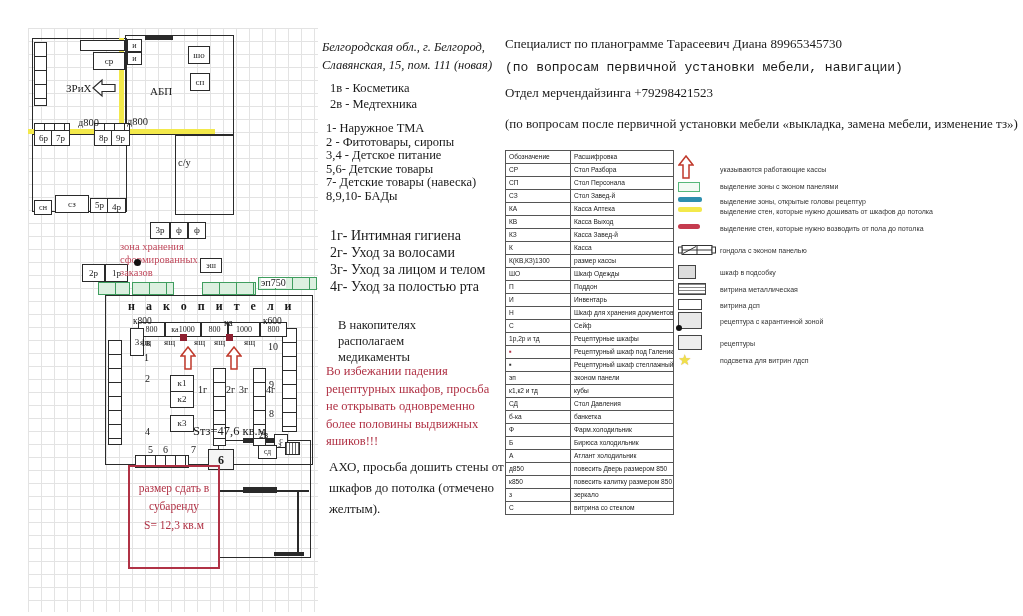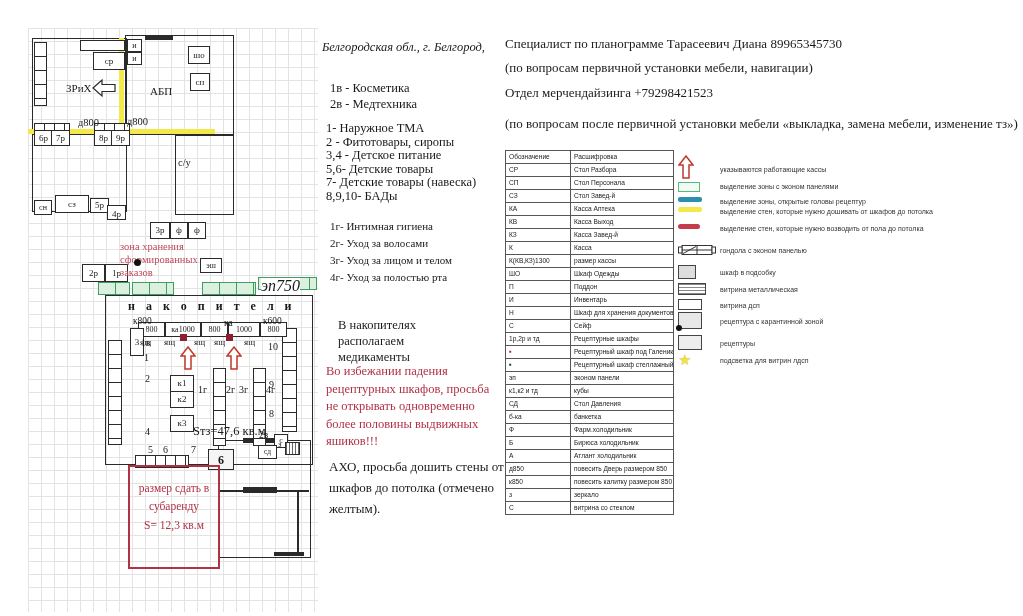--- a/index.html
+++ b/index.html
@@ -144,21 +144,21 @@
 
   <div class="box" style="left:6px;top:172px;width:16px;height:13px;font-size:8px;">
       <span>сн</span>
     </div>
   <div class="box" style="left:27px;top:167px;width:32px;height:16px;">
       <span>сз</span>
     </div>
   <div class="box" style="left:62px;top:170px;width:17px;height:13px;">
       <span>5р</span>
     </div>
-  <div class="box" style="left:79px;top:177px;width:17px;height:13px;align-items:flex-end;">
+  <div class="box" style="left:79px;top:170px;width:17px;height:13px;align-items:flex-end;">
       <span>4р</span>
     </div>
 
   <div class="box" style="left:122px;top:194px;width:18px;height:15px;">
       <span>3р</span>
     </div>
   <div class="box" style="left:142px;top:194px;width:16px;height:15px;">
       <span>ф</span>
     </div>
   <div class="box" style="left:160px;top:194px;width:16px;height:15px;">
@@ -172,21 +172,21 @@
       <span>2р</span>
     </div>
   <div class="box" style="left:77px;top:236px;width:21px;height:16px;">
       <span>1р</span>
     </div>
 
   <div class="gshelf" style="left:70px;top:254px;width:30px;height:11px;"></div>
   <div class="gshelf" style="left:104px;top:254px;width:40px;height:11px;"></div>
   <div class="gshelf" style="left:174px;top:254px;width:52px;height:11px;"></div>
   <div class="gshelf" style="left:230px;top:249px;width:57px;height:11px;"></div>
-  <div class="lbl" style="left:233px;top:250px;font-size:16px;background:#fff;z-index:5;font-style:italic;">эп750</div>
+  <div class="lbl" style="left:233px;top:250px;font-size:10px;background:#fff;z-index:5;">эп750</div>
 
   <div class="lbl" style="left:100px;top:272px;font-size:12px;letter-spacing:4px;font-weight:bold;">н а к о п и т е л и</div>
   <div class="lbl" style="left:105px;top:289px;font-size:9.5px;">к800</div>
   <div class="lbl" style="left:196px;top:291px;font-size:9.5px;">ка</div>
   <div class="lbl" style="left:235px;top:289px;font-size:9.5px;">к600</div>
 
   <div class="cabrow" style="left:110px;top:294px;">
     <div class="cell" style="width:25px;">
         <span>800</span>
       </div>
@@ -271,45 +271,46 @@
 
   <div class="subbox" style="left:100px;top:437px;width:88px;height:88px;">
     <div>размер сдать в</div>
     <div>субаренду</div>
     <div>S= 12,3 кв.м</div>
   </div>
 </div>
 
 <div class="mid" style="left:322px;top:38px;width:186px;line-height:1.45;font-style:italic;">
   <div>Белгородская обл., г. Белгород,</div>
+  <div>Славянская, 15, пом. 111 (новая)</div>
 </div>
 <div class="mid" style="left:330px;top:80px;line-height:16px;">
   <div>1в - Косметика</div>
   <div>2в - Медтехника</div>
 </div>
 <div class="mid" style="left:326px;top:122px;line-height:13.5px;">
   <div>1- Наружное ТМА</div>
   <div>2 - Фитотовары, сиропы</div>
   <div>3,4 - Детское питание</div>
   <div>5,6- Детские товары</div>
   <div>7- Детские товары (навеска)</div>
   <div>8,9,10- БАДы</div>
 </div>
-<div class="mid" style="left:330px;top:218px;line-height:17px;font-size:11px;">
+<div class="mid" style="left:330px;top:227px;line-height:17px;font-size:14px;">
   <div>1г- Интимная гигиена</div>
   <div>2г- Уход за волосами</div>
   <div>3г- Уход за лицом и телом</div>
   <div>4г- Уход за полостью рта</div>
 </div>
 <div class="mid" style="left:338px;top:317px;width:140px;line-height:16px;">В накопителях располагаем медикаменты</div>
 <div class="mid redtext" style="left:326px;top:363px;width:170px;line-height:17.5px;color:#b03245;">Во избежании падения рецептурных шкафов, просьба не открывать одновременно более половины выдвижных яшиков!!!</div>
 <div class="mid" style="left:329px;top:456px;width:178px;line-height:21px;font-size:13px;">АХО, просьба дошить стены от шкафов до потолка (отмечено желтым).</div>
 
 <div class="hline" style="left:505px;top:36px;">Специалист по планограмме Тарасеевич Диана 89965345730</div>
-<div class="hline" style="left:505px;top:60px;">(по вопросам первичной установки мебели, навигации)</div>
+<div class="hline" style="left:505px;top:60px;font-family:Liberation Mono, monospace;">(по вопросам первичной установки мебели, навигации)</div>
 <div class="hline" style="left:505px;top:85px;">Отдел мерчендайзинга +79298421523</div>
 <div class="hline" style="left:505px;top:116px;font-size:13px;">(по вопросам после первичной установки мебели «выкладка, замена мебели, изменение тз»)</div>
 
 <table id="legend-table">
   <thead>
     <tr>
       <th>Обозначение</th>
       <th>Расшифровка</th>
     </tr>
   </thead>

